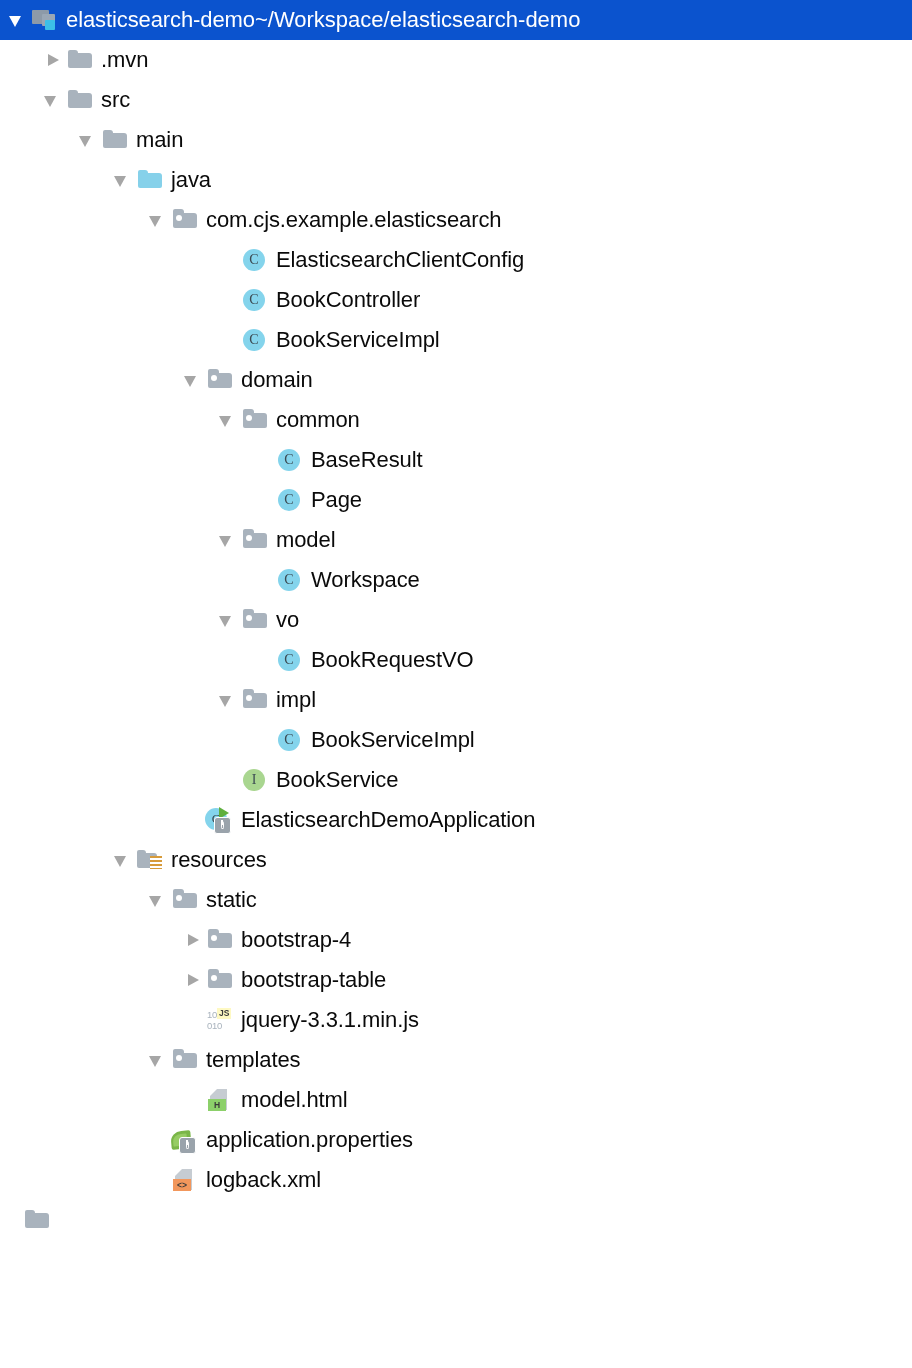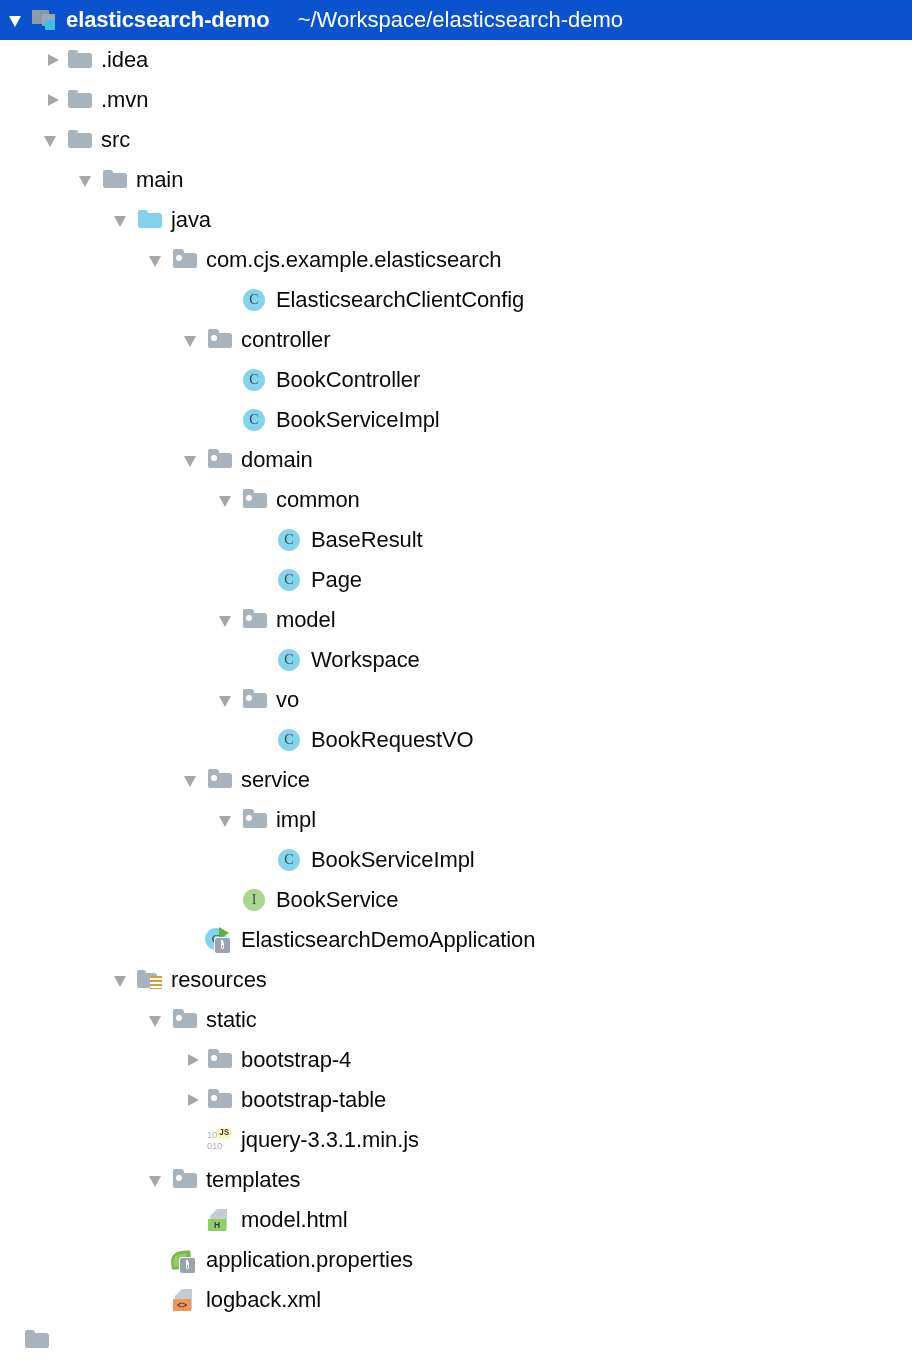--- a/index.html
+++ b/index.html
@@ -338,37 +338,37 @@
   }
   .ic-js .badge {
     position: absolute;
     left: 12px; top: 3px;
     background: #fef9c3;
     color: #3a3a3a;
     font-size: 8.5px;
     font-weight: bold;
     line-height: 11px;
     padding: 0 2px;
-    font-family: Liberation Mono, monospace;
+    font-family: Liberation Sans, sans-serif;
     z-index: 3;
   }
 
   
   .label {
     font-size: 22px;
     color: #0a0a0a;
     letter-spacing: -0.1px;
   }
   .row.selected .label {
-    font-weight: bold;
+    font-weight: normal;
   }
   .path {
     font-size: 22px;
     color: #e8edf8;
-    margin-left: 28px;
+    margin-left: 0;
   }
 
   
   .row.clipped { overflow: hidden; }
 </style>
 </head>
 <body>
 
 <div id="tree">
     <div class="row selected">
@@ -377,26 +377,20 @@
       <span class="icon ic-module">
         <span class="chip"></span>
       </span>
       <span class="label">elasticsearch-demo</span>
       <span class="path">~/Workspace/elasticsearch-demo</span>
     </div>
     <div class="row">
       <span style="width: 43px; flex: 0 0 auto; height: 1px;"></span>
       <span class="arrow collapsed"></span>
       <span class="icon ic-folder"></span>
-      <span class="label">.idea</span>
-    </div>
-    <div class="row">
-      <span style="width: 43px; flex: 0 0 auto; height: 1px;"></span>
-      <span class="arrow collapsed"></span>
-      <span class="icon ic-folder"></span>
       <span class="label">.mvn</span>
     </div>
     <div class="row">
       <span style="width: 43px; flex: 0 0 auto; height: 1px;"></span>
       <span class="arrow expanded"></span>
       <span class="icon ic-folder"></span>
       <span class="label">src</span>
     </div>
     <div class="row">
       <span style="width: 78px; flex: 0 0 auto; height: 1px;"></span>
@@ -420,49 +414,41 @@
     </div>
     <div class="row">
       <span style="width: 218px; flex: 0 0 auto; height: 1px;"></span>
       <span class="arrow none"></span>
       <span class="icon ic-class">
         <span class="circ">C</span>
       </span>
       <span class="label">ElasticsearchClientConfig</span>
     </div>
     <div class="row">
+      <span style="width: 218px; flex: 0 0 auto; height: 1px;"></span>
+      <span class="arrow none"></span>
+      <span class="icon ic-class">
+        <span class="circ">C</span>
+      </span>
+      <span class="label">BookController</span>
+    </div>
+    <div class="row">
+      <span style="width: 218px; flex: 0 0 auto; height: 1px;"></span>
+      <span class="arrow none"></span>
+      <span class="icon ic-class">
+        <span class="circ">C</span>
+      </span>
+      <span class="label">BookServiceImpl</span>
+    </div>
+    <div class="row">
       <span style="width: 183px; flex: 0 0 auto; height: 1px;"></span>
       <span class="arrow expanded"></span>
       <span class="icon ic-package">
         <span class="dot"></span>
       </span>
-      <span class="label">controller</span>
-    </div>
-    <div class="row">
-      <span style="width: 218px; flex: 0 0 auto; height: 1px;"></span>
-      <span class="arrow none"></span>
-      <span class="icon ic-class">
-        <span class="circ">C</span>
-      </span>
-      <span class="label">BookController</span>
-    </div>
-    <div class="row">
-      <span style="width: 218px; flex: 0 0 auto; height: 1px;"></span>
-      <span class="arrow none"></span>
-      <span class="icon ic-class">
-        <span class="circ">C</span>
-      </span>
-      <span class="label">BookServiceImpl</span>
-    </div>
-    <div class="row">
-      <span style="width: 183px; flex: 0 0 auto; height: 1px;"></span>
-      <span class="arrow expanded"></span>
-      <span class="icon ic-package">
-        <span class="dot"></span>
-      </span>
       <span class="label">domain</span>
     </div>
     <div class="row">
       <span style="width: 218px; flex: 0 0 auto; height: 1px;"></span>
       <span class="arrow expanded"></span>
       <span class="icon ic-package">
         <span class="dot"></span>
       </span>
       <span class="label">common</span>
     </div>
@@ -506,28 +492,20 @@
       </span>
       <span class="label">vo</span>
     </div>
     <div class="row">
       <span style="width: 253px; flex: 0 0 auto; height: 1px;"></span>
       <span class="arrow none"></span>
       <span class="icon ic-class">
         <span class="circ">C</span>
       </span>
       <span class="label">BookRequestVO</span>
-    </div>
-    <div class="row">
-      <span style="width: 183px; flex: 0 0 auto; height: 1px;"></span>
-      <span class="arrow expanded"></span>
-      <span class="icon ic-package">
-        <span class="dot"></span>
-      </span>
-      <span class="label">service</span>
     </div>
     <div class="row">
       <span style="width: 218px; flex: 0 0 auto; height: 1px;"></span>
       <span class="arrow expanded"></span>
       <span class="icon ic-package">
         <span class="dot"></span>
       </span>
       <span class="label">impl</span>
     </div>
     <div class="row">

